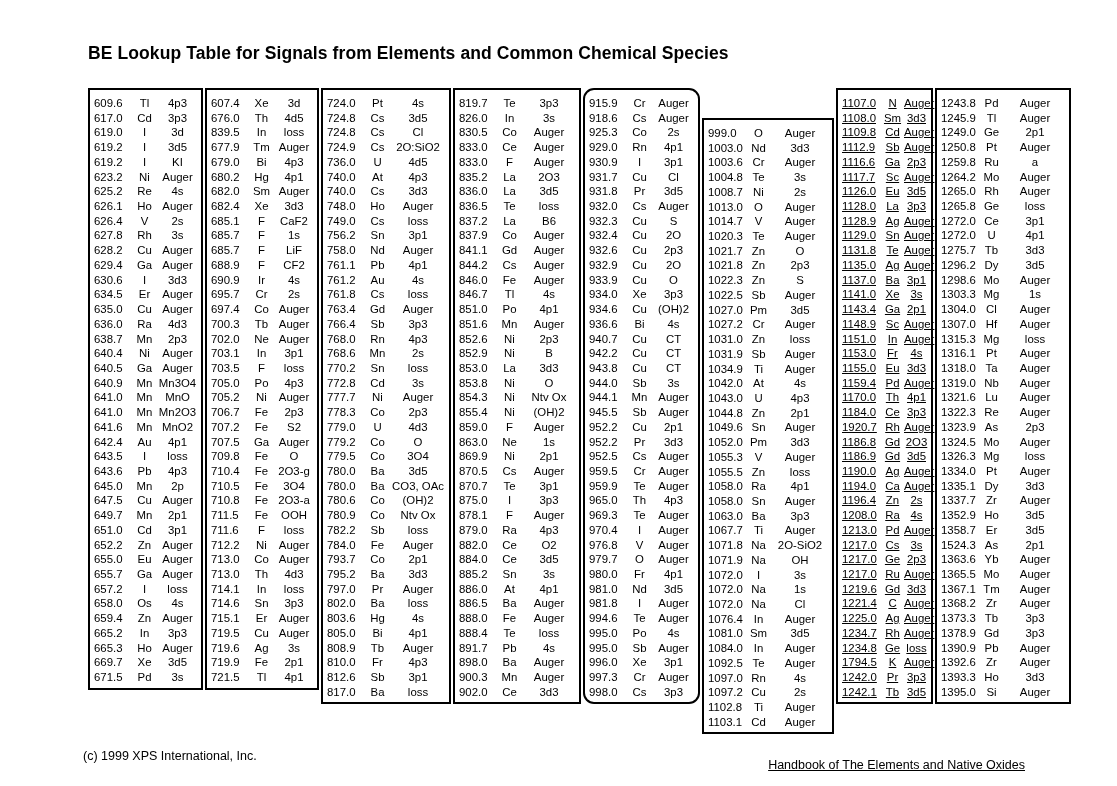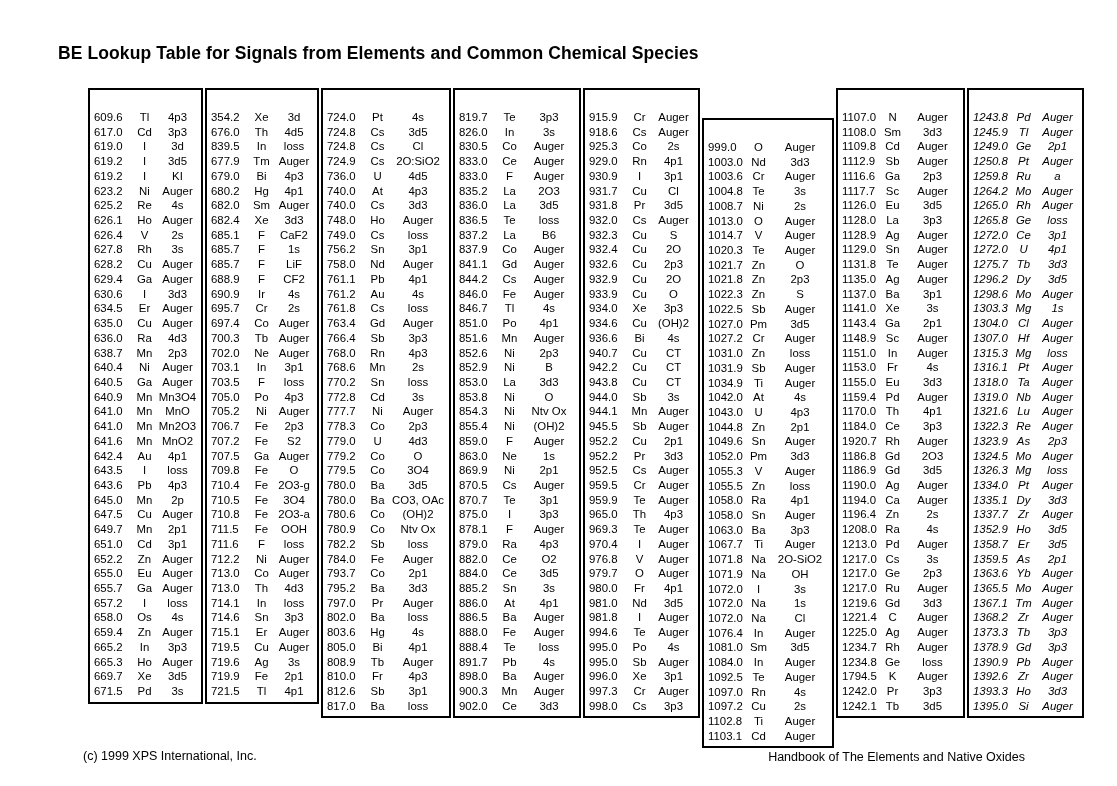--- a/index.html
+++ b/index.html
@@ -1,52 +1,52 @@
 <!DOCTYPE html>
 <html><head>
 <meta charset="utf-8">
 <style>
   html,body{margin:0;padding:0;background:#ffffff;}
   body{
     width:1117px;height:786px;position:relative;overflow:hidden;
     font-family:"Liberation Sans","DejaVu Sans",sans-serif;color:#000;
   }
   .page-title{
-    position:absolute;left:58px;top:31px;
+    position:absolute;left:88px;top:31px;
     font-size:17.5px;font-weight:bold;letter-spacing:0.1px;white-space:nowrap;
   }
   .lookup-table{
     position:absolute;left:88px;top:88px;
     display:flex;gap:2px;align-items:flex-start;
   }
   .be-column{
     border:2px solid #000;background:#fff;box-sizing:border-box;
-    padding:20px 0 3px 0;
+    padding:6px 0 3px 0;
   }
   .be-column.c0{width:115px;}
   .be-column.c1{width:114px;}
   .be-column.c2{width:130px;}
   .be-column.c3{width:128px;}
-  .be-column.c4{width:117px;}
+  .be-column.c4{width:117px;border-radius:11px;}
   .be-column.c5{width:132px;margin-top:30px;}
-  .be-column.c6{width:129px;}
-  .be-column.c7{width:117px;font-style:italic;}
+  .be-column.c6{width:97px;text-decoration:underline;}
+  .be-column.c7{width:136px;}
   .be-row{
     display:flex;align-items:center;height:14.72px;
     font-size:11.4px;line-height:14.72px;white-space:nowrap;
   }
   .be-val{width:39px;padding-left:4px;text-align:left;flex:0 0 auto;}
   .be-el{width:23px;text-align:center;flex:0 0 auto;}
   .be-sig{flex:1 1 auto;text-align:center;padding-right:2px;overflow:visible;}
   .footer{
     position:absolute;left:0;top:749px;width:1117px;
     font-size:12.5px;
   }
   .footer-left{position:absolute;left:83px;top:0;white-space:nowrap;}
-  .footer-right{position:absolute;right:92px;top:1px;white-space:nowrap;}
+  .footer-right{position:absolute;right:92px;top:9px;white-space:nowrap;text-decoration:underline;}
 </style>
 </head>
 <body>
 
 <h1 class="page-title">BE Lookup Table for Signals from Elements and Common Chemical Species</h1>
 
 <div class="lookup-table">
   <div class="be-column c0">
       <div class="be-row">
         <span class="be-val">609.6</span>
@@ -244,21 +244,21 @@
         <span class="be-sig">3d5</span>
       </div>
       <div class="be-row">
         <span class="be-val">671.5</span>
         <span class="be-el">Pd</span>
         <span class="be-sig">3s</span>
       </div>
     </div>
   <div class="be-column c1">
       <div class="be-row">
-        <span class="be-val">354.2</span>
+        <span class="be-val">607.4</span>
         <span class="be-el">Xe</span>
         <span class="be-sig">3d</span>
       </div>
       <div class="be-row">
         <span class="be-val">676.0</span>
         <span class="be-el">Th</span>
         <span class="be-sig">4d5</span>
       </div>
       <div class="be-row">
         <span class="be-val">839.5</span>
@@ -1631,21 +1631,21 @@
         <span class="be-val">1352.9</span>
         <span class="be-el">Ho</span>
         <span class="be-sig">3d5</span>
       </div>
       <div class="be-row">
         <span class="be-val">1358.7</span>
         <span class="be-el">Er</span>
         <span class="be-sig">3d5</span>
       </div>
       <div class="be-row">
-        <span class="be-val">1359.5</span>
+        <span class="be-val">1524.3</span>
         <span class="be-el">As</span>
         <span class="be-sig">2p1</span>
       </div>
       <div class="be-row">
         <span class="be-val">1363.6</span>
         <span class="be-el">Yb</span>
         <span class="be-sig">Auger</span>
       </div>
       <div class="be-row">
         <span class="be-val">1365.5</span>

